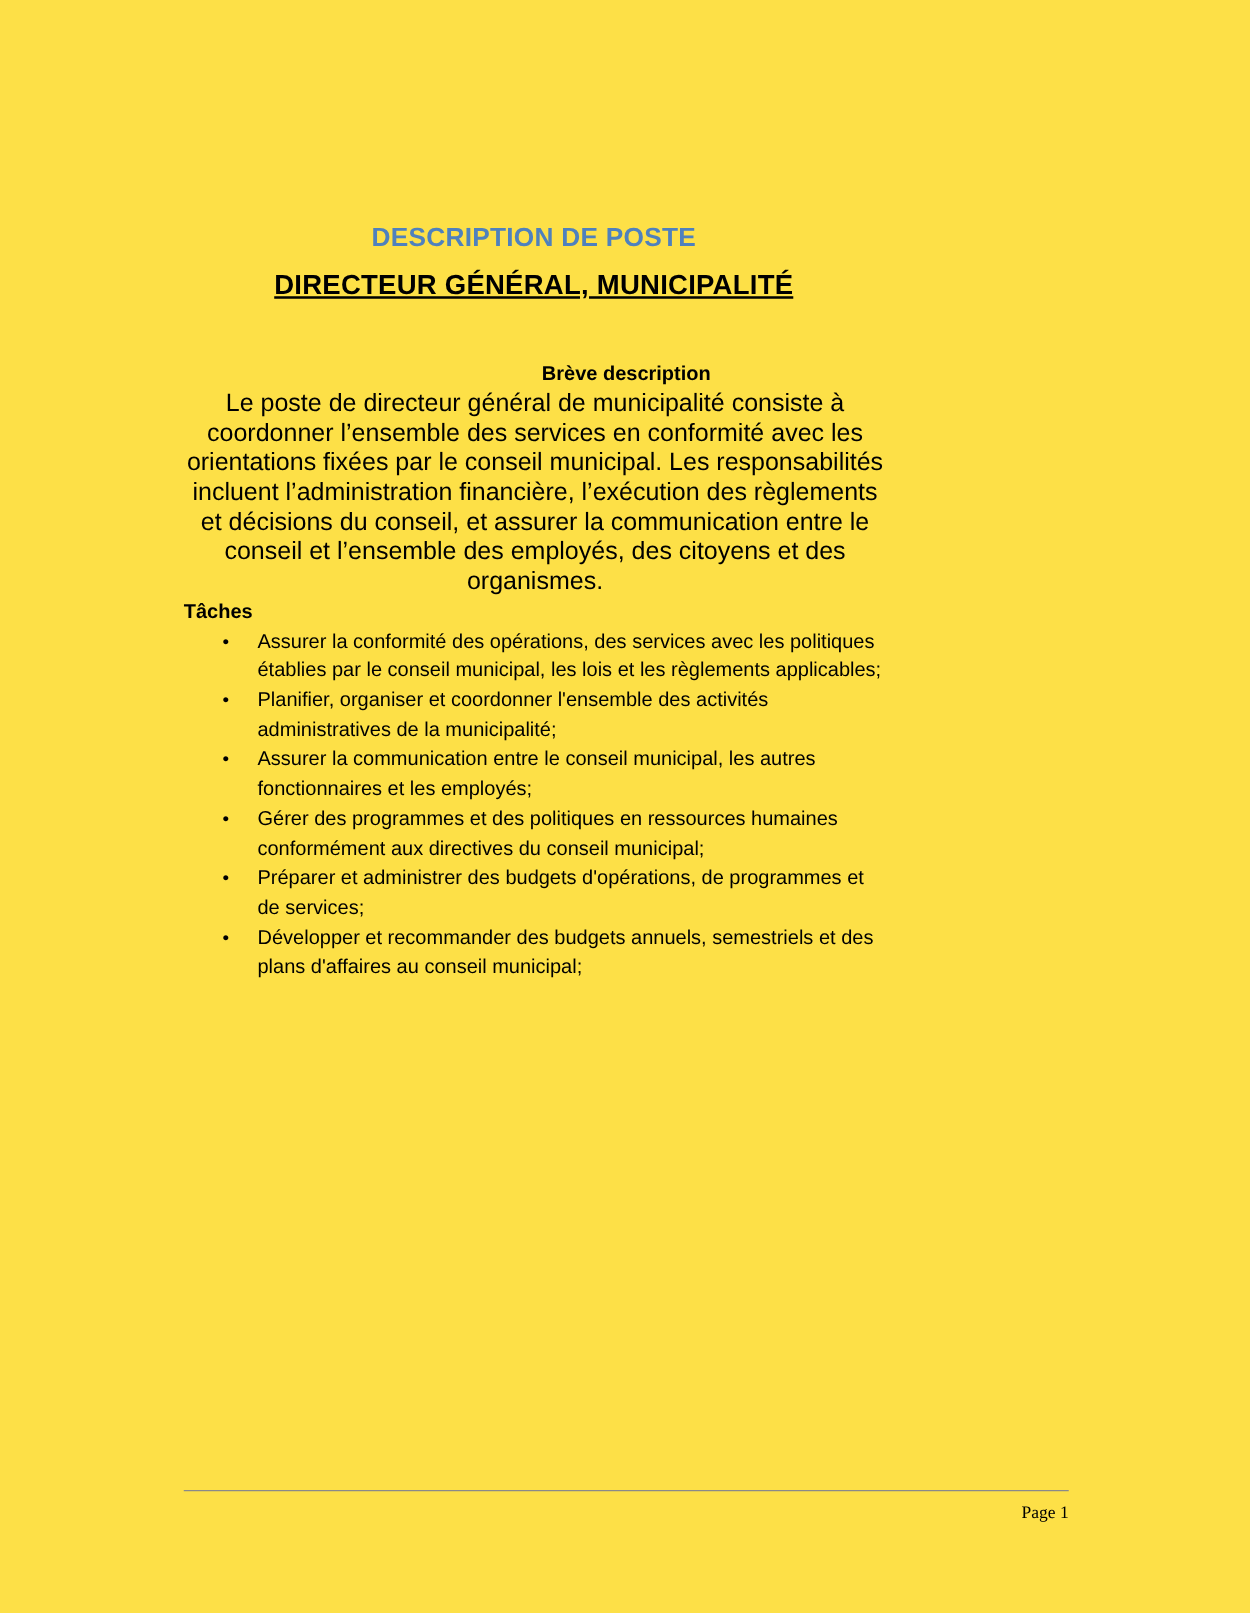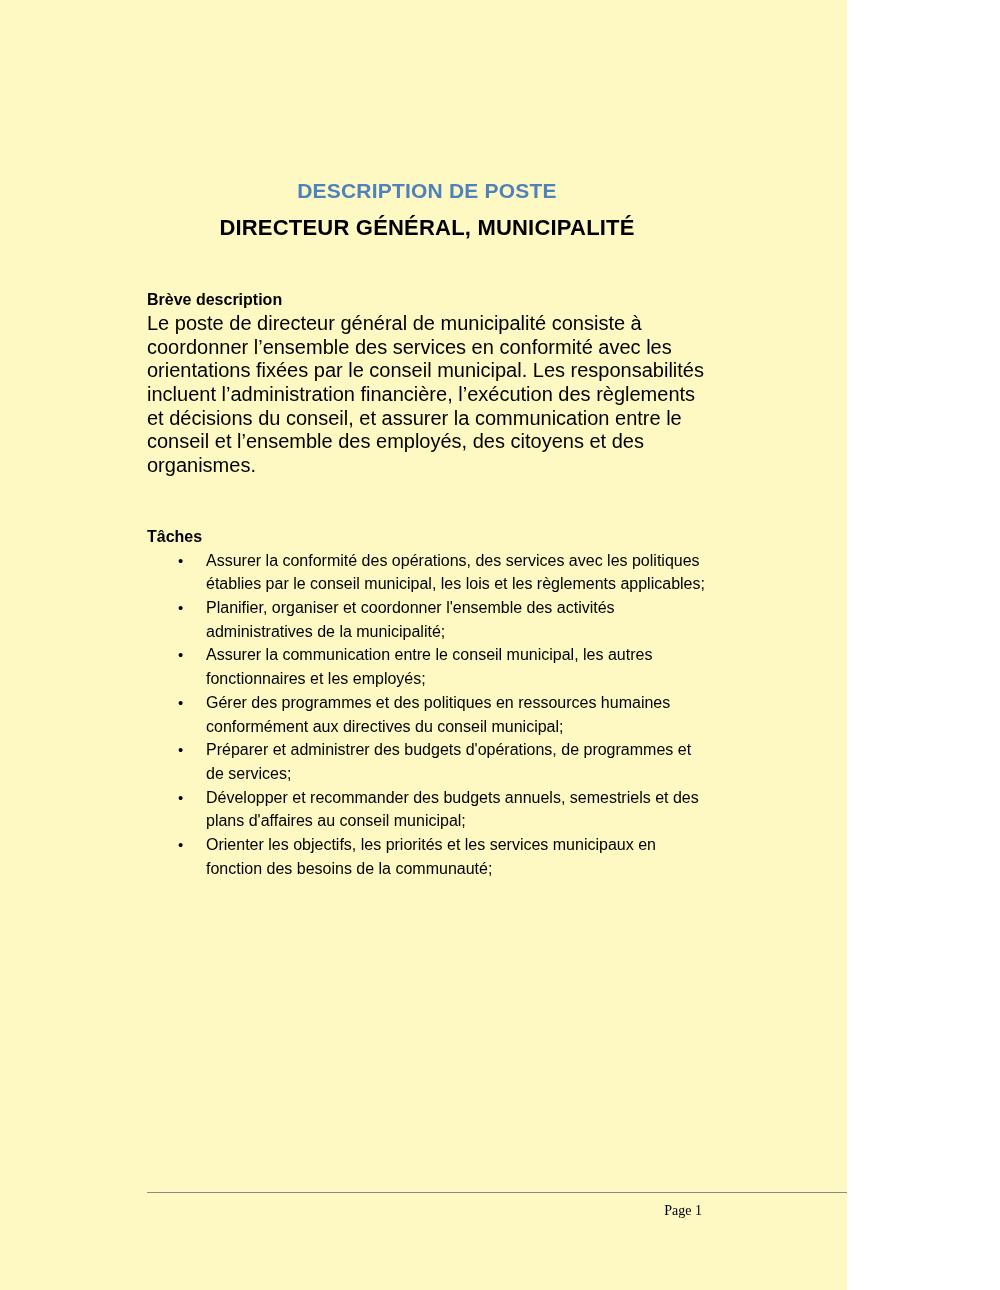--- a/index.html
+++ b/index.html
@@ -1,21 +1,21 @@
 <!DOCTYPE html>
 <html><head>
 <meta charset="utf-8">
 <style>
   * { margin: 0; padding: 0; box-sizing: border-box; }
   html, body { background: #ffffff; }
   .page {
     position: relative;
-    width: 847px;
+    width: 1000px;
     height: 1290px;
-    background: #fef9c3;
+    background: #fde047;
     font-family: "Liberation Sans", sans-serif;
     color: #000000;
     overflow: hidden;
   }
   .content {
     position: absolute;
     left: 147px;
     top: 0;
     width: 708px;
   }
@@ -30,33 +30,34 @@
     font-weight: bold;
     line-height: 1.25;
     letter-spacing: 0.2px;
   }
   .doc-subtitle {
     color: #000000;
     font-size: 22px;
     font-weight: bold;
     margin-top: 11px;
     letter-spacing: 0.2px;
+    text-decoration: underline;
   }
   .section-heading {
     font-size: 16px;
     font-weight: bold;
     line-height: 23.7px;
   }
-  .desc-section { margin-top: 47px; }
+  .desc-section { margin-top: 47px; text-align: center; }
   .body-text {
     font-size: 20px;
     line-height: 23.7px;
     width: 562px;
   }
-  .tasks-section { margin-top: 47px; }
+  .tasks-section { }
   .tasks-list {
     list-style: none;
     width: 562px;
   }
   .tasks-list li {
     position: relative;
     padding-left: 59px;
     font-size: 16px;
     line-height: 23.7px;
   }
@@ -103,21 +104,20 @@
 
     <div class="tasks-section">
       <div class="section-heading">Tâches</div>
       <ul class="tasks-list">
         <li>Assurer la conformité des opérations, des services avec les politiques établies par le conseil municipal, les lois et les règlements applicables;</li>
         <li>Planifier, organiser et coordonner l'ensemble des activités administratives de la municipalité;</li>
         <li>Assurer la communication entre le conseil municipal, les autres fonctionnaires et les employés;</li>
         <li>Gérer des programmes et des politiques en ressources humaines conformément aux directives du conseil municipal;</li>
         <li>Préparer et administrer des budgets d'opérations, de programmes et de services;</li>
         <li>Développer et recommander des budgets annuels, semestriels et des plans d'affaires au conseil municipal;</li>
-        <li>Orienter les objectifs, les priorités et les services municipaux en fonction des besoins de la communauté;</li>
       </ul>
     </div>
 
   </div>
 
   <hr class="footer-rule">
   <div class="footer-pagenum">Page 1</div>
 </div>
 
 </body></html>

